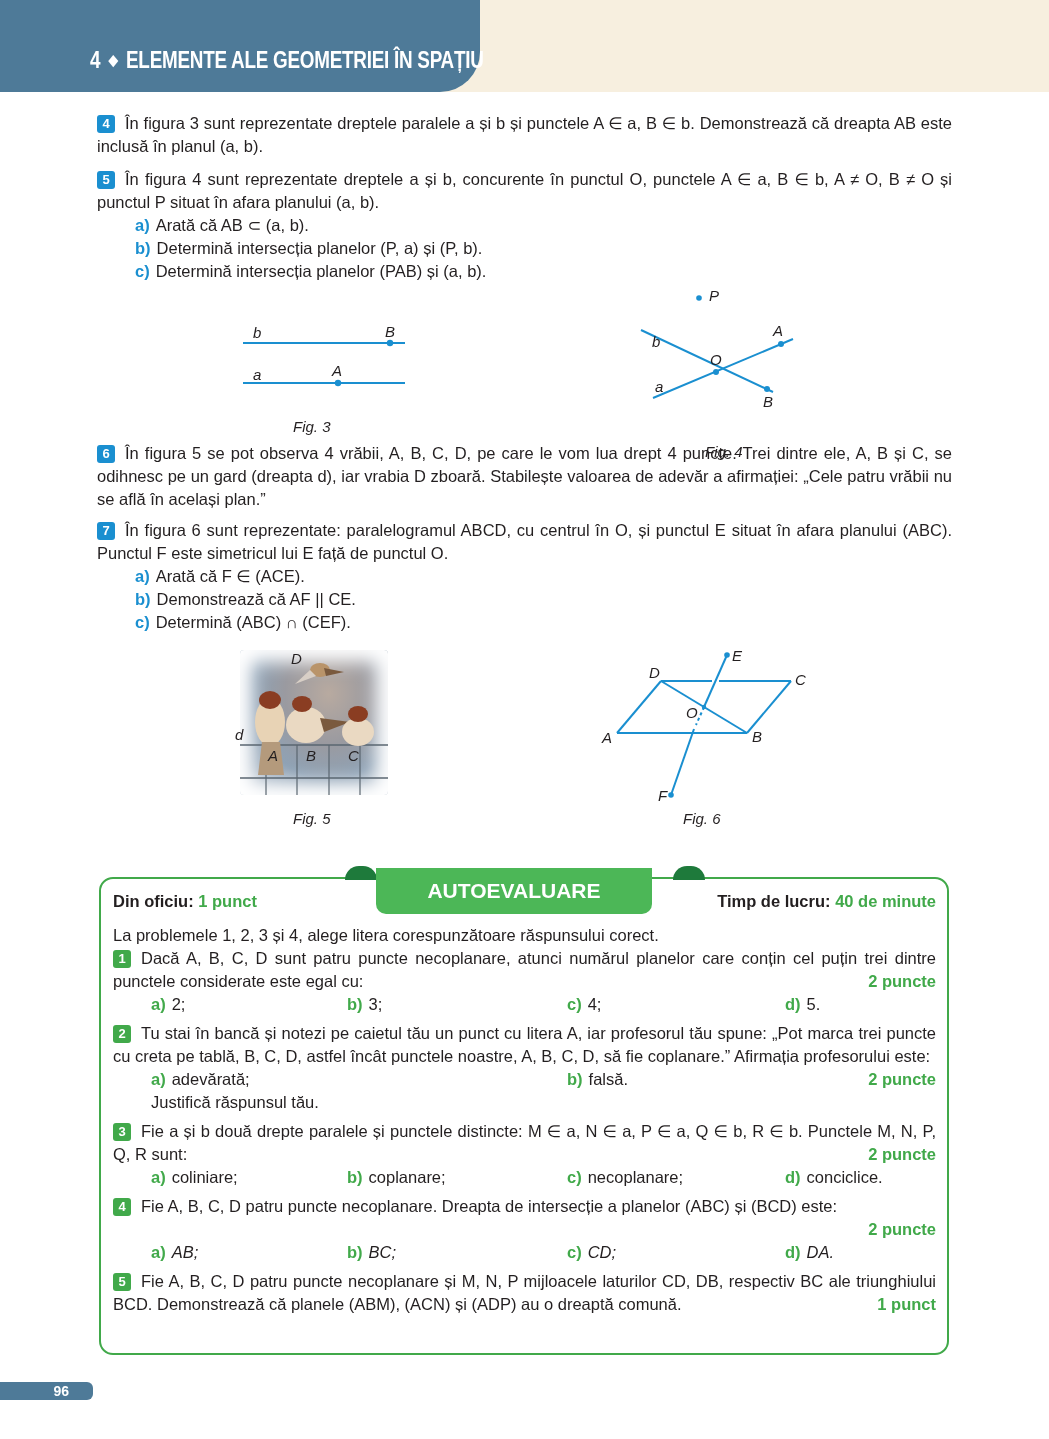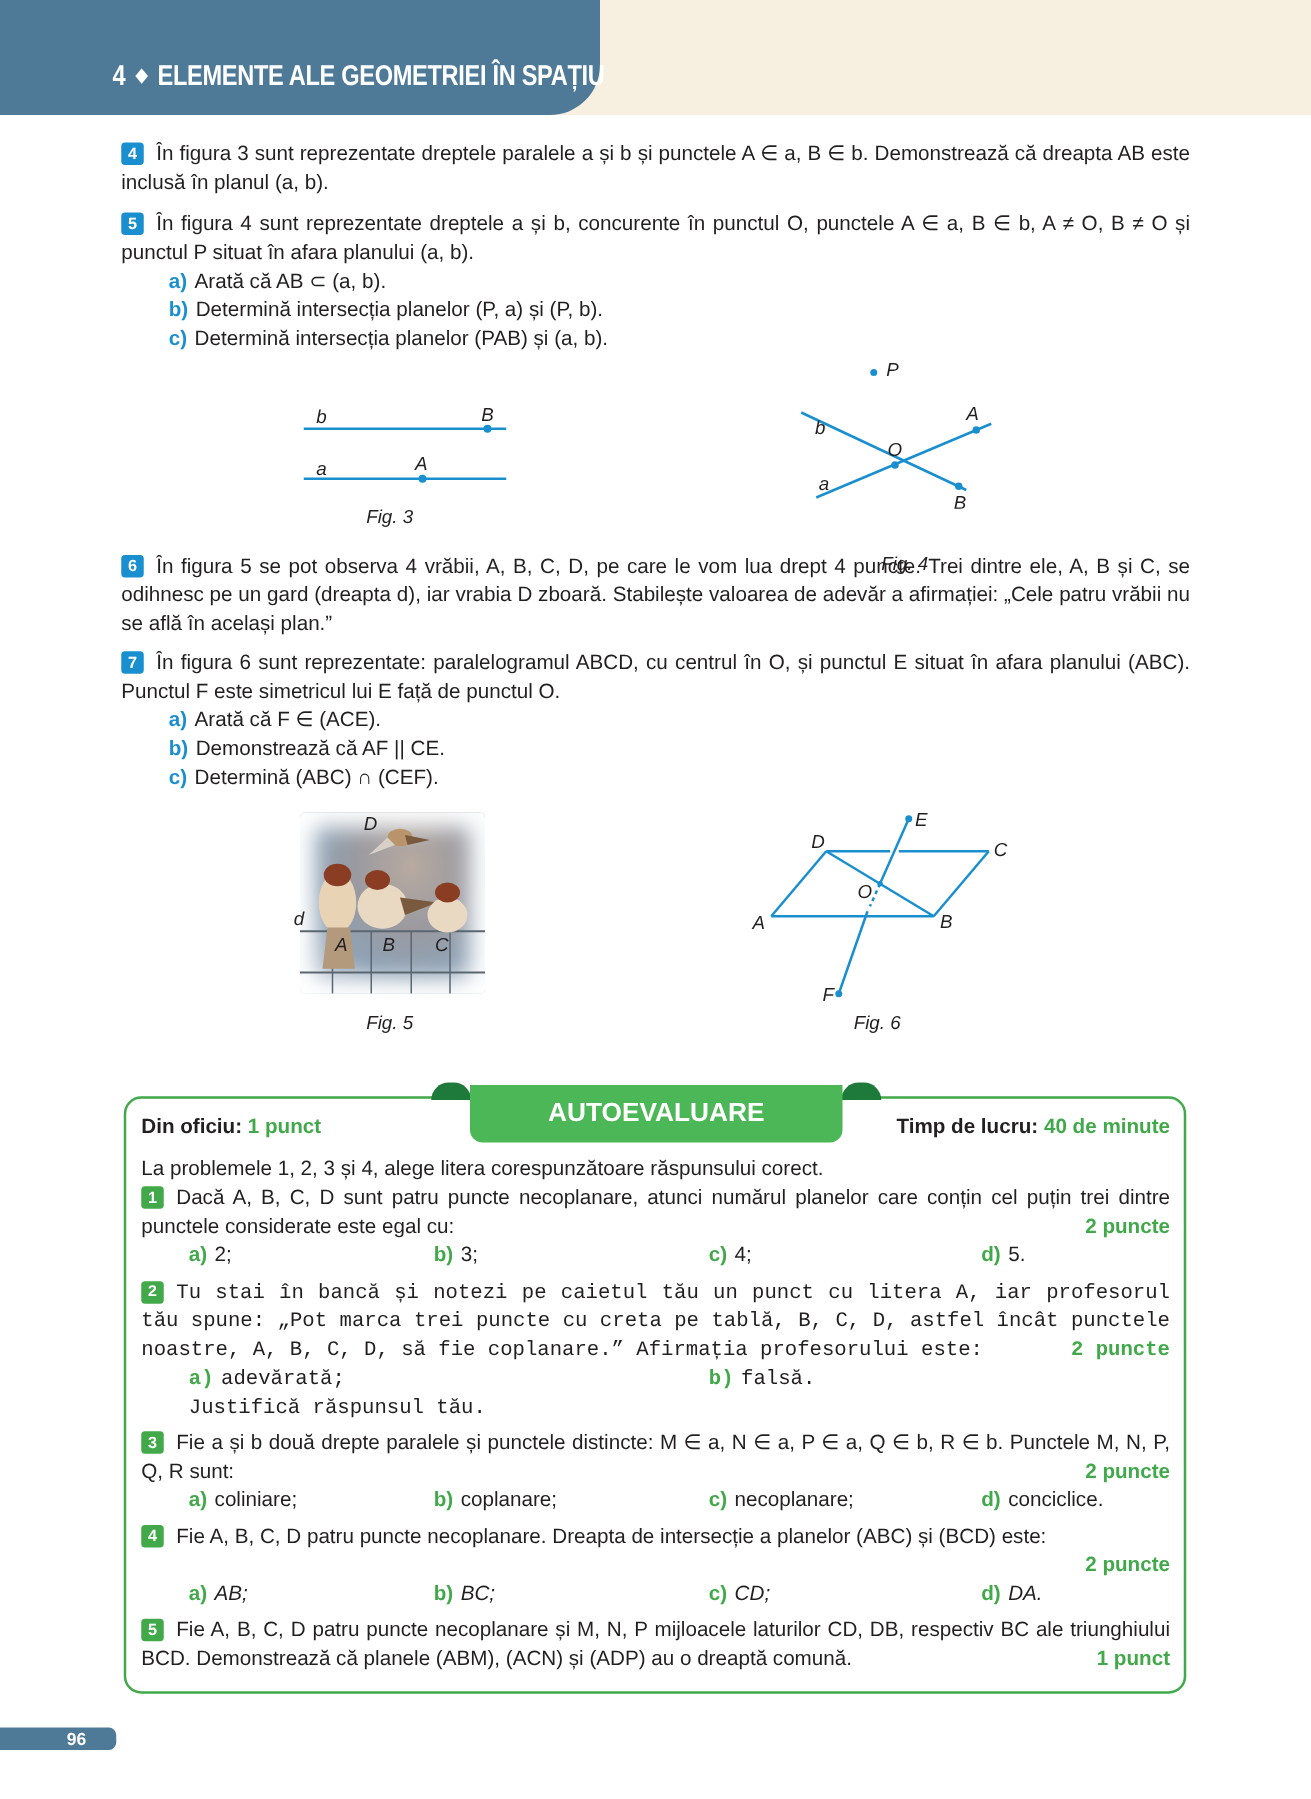--- a/index.html
+++ b/index.html
@@ -18,21 +18,21 @@
   .num.green { background:#41a94a; }
   .sub { padding-left:38px; }
   .lbl { font-weight:bold; margin-right:6px; }
   .lbl.blue { color:#1a8fd0; }
   .lbl.green { color:#41a94a; }
   .fig { position:absolute; }
   .fig-caption { position:absolute; font-style:italic; font-size:15px; color:#231f20; }
   svg text { font-family:"Liberation Sans", sans-serif; font-style:italic; font-size:15px; fill:#231f20; }
   .auto-box { position:absolute; left:99px; top:877px; width:850px; height:478px; border:2.5px solid #41a94a;
               border-radius:14px; box-sizing:border-box; }
-  .auto-banner { position:absolute; left:376px; top:868px; width:298px; height:46px; background:#4cb757;
+  .auto-banner { position:absolute; left:376px; top:868px; width:276px; height:46px; background:#4cb757;
                  border-radius:0 0 10px 10px; color:#fff; text-align:center; font-size:21px; line-height:46px; font-weight:bold; }
   .flap { position:absolute; top:866px; width:32px; height:14px; background:#1e7a3b; border-radius:16px 16px 0 0; }
   .pts { color:#41a94a; font-weight:bold; float:right; }
   .row4 { display:flex; padding-left:38px; }
   .row4 > span { display:inline-block; }
   .page-num { position:absolute; left:0; top:1382px; width:93px; height:18px; background:#4e7a98; border-radius:0 6px 6px 0;
               color:#fff; font-weight:bold; font-size:14px; text-align:right; line-height:18px; box-sizing:border-box; padding-right:24px; }
   .bird-photo { position:absolute; left:240px; top:650px; width:148px; height:145px;
                 background: radial-gradient(ellipse at 60% 30%, #b8aaa0 0%, #9a9aa0 35%, #8fa2b5 60%, #c9d2dc 100%);
                 filter: blur(0px); border-radius:4px; overflow:hidden;
@@ -63,21 +63,21 @@
 <svg class="fig" style="left:235px; top:318px;" width="190" height="90">
   <line x1="8" y1="25" x2="170" y2="25" stroke="#1a8fd0" stroke-width="2"></line>
   <line x1="8" y1="65" x2="170" y2="65" stroke="#1a8fd0" stroke-width="2"></line>
   <circle cx="155" cy="25" r="3.2" fill="#1a8fd0"></circle>
   <circle cx="103" cy="65" r="3.2" fill="#1a8fd0"></circle>
   <text x="18" y="20">b</text>
   <text x="18" y="62">a</text>
   <text x="150" y="19">B</text>
   <text x="97" y="58">A</text>
 </svg>
-<div class="fig-caption" style="left:293px; top:405px;">Fig. 3</div>
+<div class="fig-caption" style="left:293px; top:418px;">Fig. 3</div>
 
 <svg class="fig" style="left:635px; top:282px;" width="180" height="125">
   <circle cx="64" cy="16" r="2.8" fill="#1a8fd0"></circle>
   <line x1="6" y1="48" x2="138" y2="110" stroke="#1a8fd0" stroke-width="2"></line>
   <line x1="18" y1="116" x2="158" y2="57" stroke="#1a8fd0" stroke-width="2"></line>
   <circle cx="81" cy="90" r="3" fill="#1a8fd0"></circle>
   <circle cx="146" cy="62" r="3" fill="#1a8fd0"></circle>
   <circle cx="132" cy="107" r="3" fill="#1a8fd0"></circle>
   <text x="74" y="19">P</text>
   <text x="17" y="65">b</text>
@@ -181,21 +181,21 @@
   <div style="margin-top:0;">
     <p class="p"><span class="num green">1</span><span>Dacă A, B, C, D sunt patru puncte necoplanare, atunci numărul planelor care conțin cel puțin trei dintre punctele considerate este egal cu:</span><span class="pts">2 puncte</span></p>
     <div class="row4">
       <span style="width:196px;"><span class="lbl green">a)</span><span>2;</span></span>
       <span style="width:220px;"><span class="lbl green">b)</span><span>3;</span></span>
       <span style="width:218px;"><span class="lbl green">c)</span><span>4;</span></span>
       <span><span class="lbl green">d)</span><span>5.</span></span>
     </div>
   </div>
 
-  <div style="margin-top:6px;font-family:Liberation Mono, monospace;">
+  <div style="margin-top:6px;">
     <p class="p"><span class="num green">2</span><span>Tu stai în bancă și notezi pe caietul tău un punct cu litera A, iar profesorul tău spune: „Pot marca trei puncte cu creta pe tablă, B, C, D, astfel încât punctele noastre, A, B, C, D, să fie coplanare.” Afirmația profesorului este:</span><span class="pts">2 puncte</span></p>
     <div class="row4">
       <span style="width:416px;"><span class="lbl green">a)</span><span>adevărată;</span></span>
       <span><span class="lbl green">b)</span><span>falsă.</span></span>
     </div>
     <p class="p sub">Justifică răspunsul tău.</p>
   </div>
 
   <div style="margin-top:6px;">
     <p class="p"><span class="num green">3</span><span>Fie a și b două drepte paralele și punctele distincte: M ∈ a, N ∈ a, P ∈ a, Q ∈ b, R ∈ b. Punctele M, N, P, Q, R sunt:</span><span class="pts">2 puncte</span></p>

